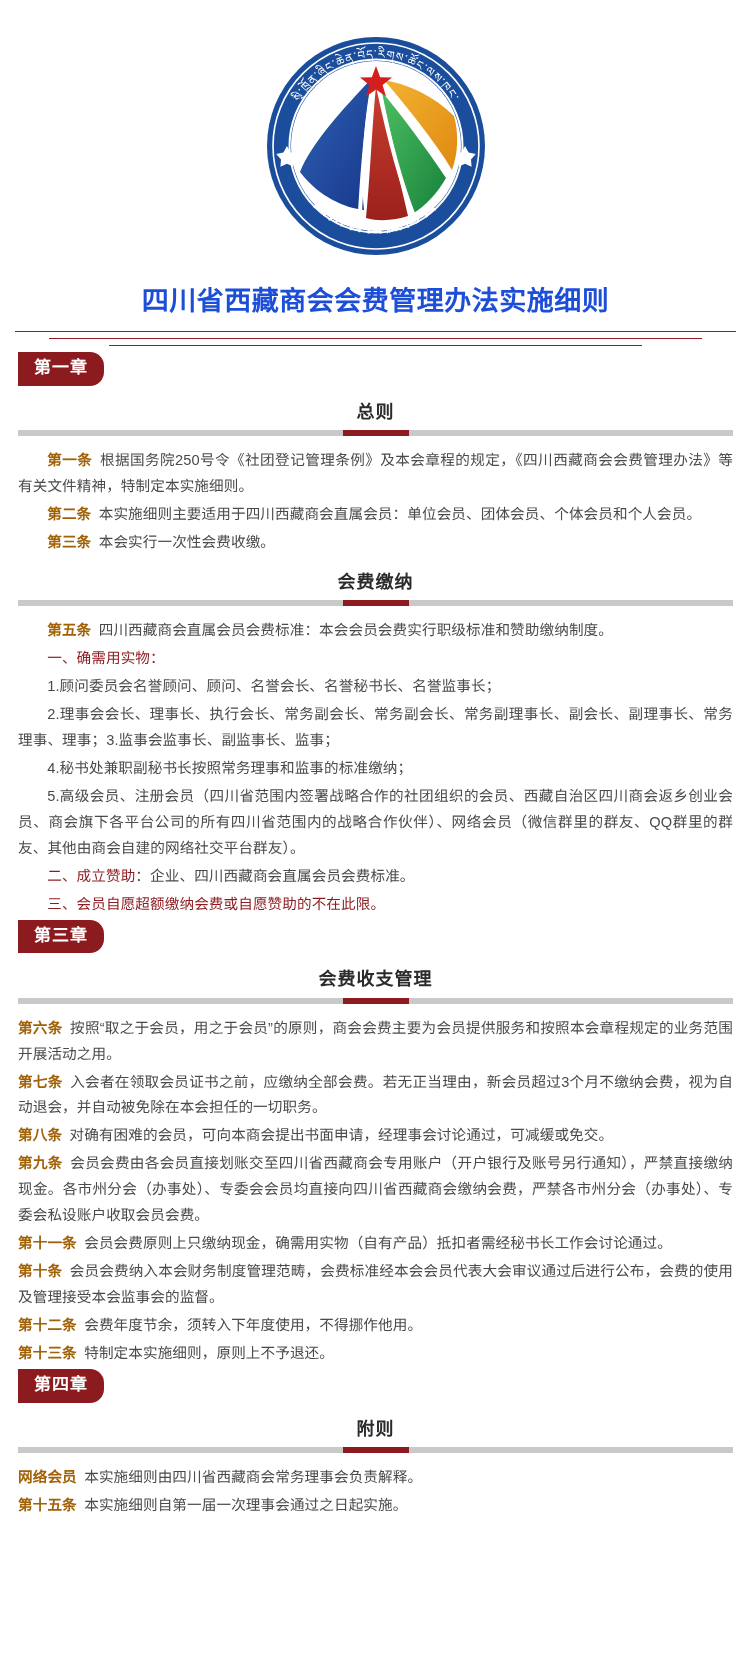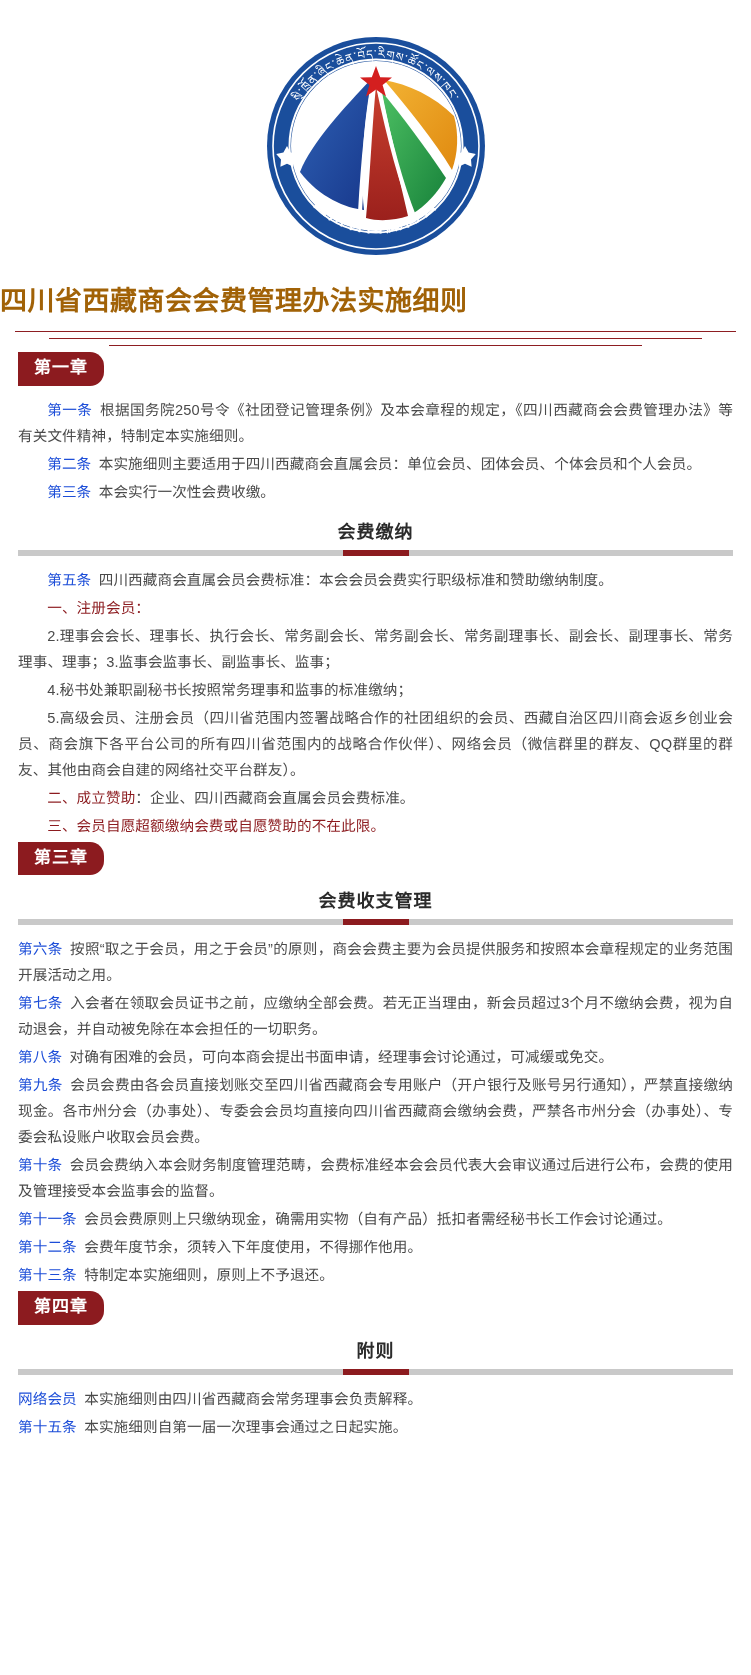--- a/index.html
+++ b/index.html
@@ -28,23 +28,24 @@
   }
   .logo {
     width: 232px;
     height: 232px;
     position: relative;
   }
   .logo svg { display: block; width: 100%; height: 100%; }
 
   
   .doc-title {
+    text-align: center;
     font-size: 27px;
     font-weight: bold;
-    color: #a16207;
+    color: #1d4ed8;
     letter-spacing: 0.5px;
     margin: 18px 0 0 0;
     line-height: 1.3;
     font-family: "Liberation Sans", "DejaVu Sans", sans-serif;
   }
   .title-rules {
     margin-top: 12px;
     margin-bottom: 0;
   }
   .title-rules .rule {
@@ -109,22 +110,22 @@
     margin: 0 0 2px 0;
     font-size: 14.6px;
     line-height: 1.78;
     color: #4a4a4a;
     text-align: justify;
     text-justify: inter-ideograph;
     letter-spacing: 0.1px;
   }
   p.para.indent { text-indent: 2em; }
   .art {
-    color: #1d4ed8;
-    font-weight: normal;
+    color: #a16207;
+    font-weight: bold;
   }
   .redline { color: #8c1b1f; }
 </style>
 </head>
 <body>
 
 <div class="logo-wrap">
   <div class="logo">
     <svg viewBox="0 0 232 232" xmlns="http://www.w3.org/2000/svg" aria-hidden="true">
       <defs>
@@ -183,58 +184,65 @@
 <h1 class="doc-title">四川省西藏商会会费管理办法实施细则</h1>
 <div class="title-rules">
   <div class="rule r1"></div>
   <div class="rule r2"></div>
   <div class="rule r3"></div>
 </div>
 
 <div id="chapters-root">
     <section>
       <div class="chapter-badge-row"><span class="chapter-badge">第一章</span></div>
+      <div class="section-head">
+        <div class="label">总则</div>
+        <div class="bar">
+          <div class="active"></div>
+        </div>
+      </div>
       <div class="body-block">
         <p class="para indent"><span class="art">第一条</span> <span>根据国务院250号令《社团登记管理条例》及本会章程的规定，《四川西藏商会会费管理办法》等有关文件精神，特制定本实施细则。</span></p>
         <p class="para indent"><span class="art">第二条</span> <span>本实施细则主要适用于四川西藏商会直属会员：单位会员、团体会员、个体会员和个人会员。</span></p>
         <p class="para indent"><span class="art">第三条</span> <span>本会实行一次性会费收缴。</span></p>
       </div>
     </section>
     <section>
       <div class="section-head">
         <div class="label">会费缴纳</div>
         <div class="bar">
           <div class="active"></div>
         </div>
       </div>
       <div class="body-block">
         <p class="para indent"><span class="art">第五条</span> <span>四川西藏商会直属会员会费标准：本会会员会费实行职级标准和赞助缴纳制度。</span></p>
-        <p class="para indent"><span class="redline">一、注册会员：</span></p>
+        <p class="para indent"><span class="redline">一、确需用实物：</span></p>
+        <p class="para indent"><span>1.顾问委员会名誉顾问、顾问、名誉会长、名誉秘书长、名誉监事长；</span></p>
         <p class="para indent"><span>2.理事会会长、理事长、执行会长、常务副会长、常务副会长、常务副理事长、副会长、副理事长、常务理事、理事；3.监事会监事长、副监事长、监事；</span></p>
         <p class="para indent"><span>4.秘书处兼职副秘书长按照常务理事和监事的标准缴纳；</span></p>
         <p class="para indent"><span>5.高级会员、注册会员（四川省范围内签署战略合作的社团组织的会员、西藏自治区四川商会返乡创业会员、商会旗下各平台公司的所有四川省范围内的战略合作伙伴）、网络会员（微信群里的群友、QQ群里的群友、其他由商会自建的网络社交平台群友）。</span></p>
         <p class="para indent"><span class="redline">二、成立赞助</span><span>：企业、四川西藏商会直属会员会费标准。</span></p>
         <p class="para indent"><span class="redline">三、会员自愿超额缴纳会费或自愿赞助的不在此限。</span></p>
       </div>
     </section>
     <section>
       <div class="chapter-badge-row"><span class="chapter-badge">第三章</span></div>
       <div class="section-head">
         <div class="label">会费收支管理</div>
         <div class="bar">
           <div class="active"></div>
         </div>
       </div>
       <div class="body-block">
         <p class="para"><span class="art">第六条</span> <span>按照“取之于会员，用之于会员”的原则，商会会费主要为会员提供服务和按照本会章程规定的业务范围开展活动之用。</span></p>
         <p class="para"><span class="art">第七条</span> <span>入会者在领取会员证书之前，应缴纳全部会费。若无正当理由，新会员超过3个月不缴纳会费，视为自动退会，并自动被免除在本会担任的一切职务。</span></p>
         <p class="para"><span class="art">第八条</span> <span>对确有困难的会员，可向本商会提出书面申请，经理事会讨论通过，可减缓或免交。</span></p>
         <p class="para"><span class="art">第九条</span> <span>会员会费由各会员直接划账交至四川省西藏商会专用账户（开户银行及账号另行通知），严禁直接缴纳现金。各市州分会（办事处）、专委会会员均直接向四川省西藏商会缴纳会费，严禁各市州分会（办事处）、专委会私设账户收取会员会费。</span></p>
+        <p class="para"><span class="art">第十一条</span> <span>会员会费原则上只缴纳现金，确需用实物（自有产品）抵扣者需经秘书长工作会讨论通过。</span></p>
         <p class="para"><span class="art">第十条</span> <span>会员会费纳入本会财务制度管理范畴，会费标准经本会会员代表大会审议通过后进行公布，会费的使用及管理接受本会监事会的监督。</span></p>
-        <p class="para"><span class="art">第十一条</span> <span>会员会费原则上只缴纳现金，确需用实物（自有产品）抵扣者需经秘书长工作会讨论通过。</span></p>
         <p class="para"><span class="art">第十二条</span> <span>会费年度节余，须转入下年度使用，不得挪作他用。</span></p>
         <p class="para"><span class="art">第十三条</span> <span>特制定本实施细则，原则上不予退还。</span></p>
       </div>
     </section>
     <section>
       <div class="chapter-badge-row"><span class="chapter-badge">第四章</span></div>
       <div class="section-head">
         <div class="label">附则</div>
         <div class="bar">
           <div class="active"></div>

